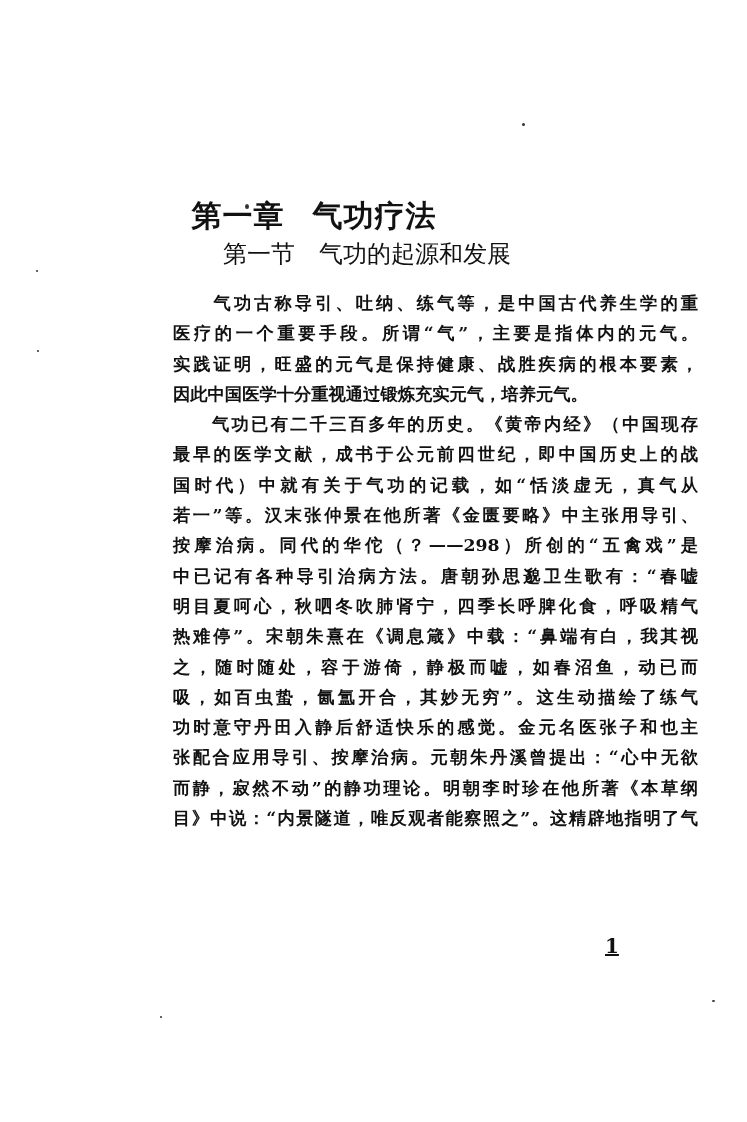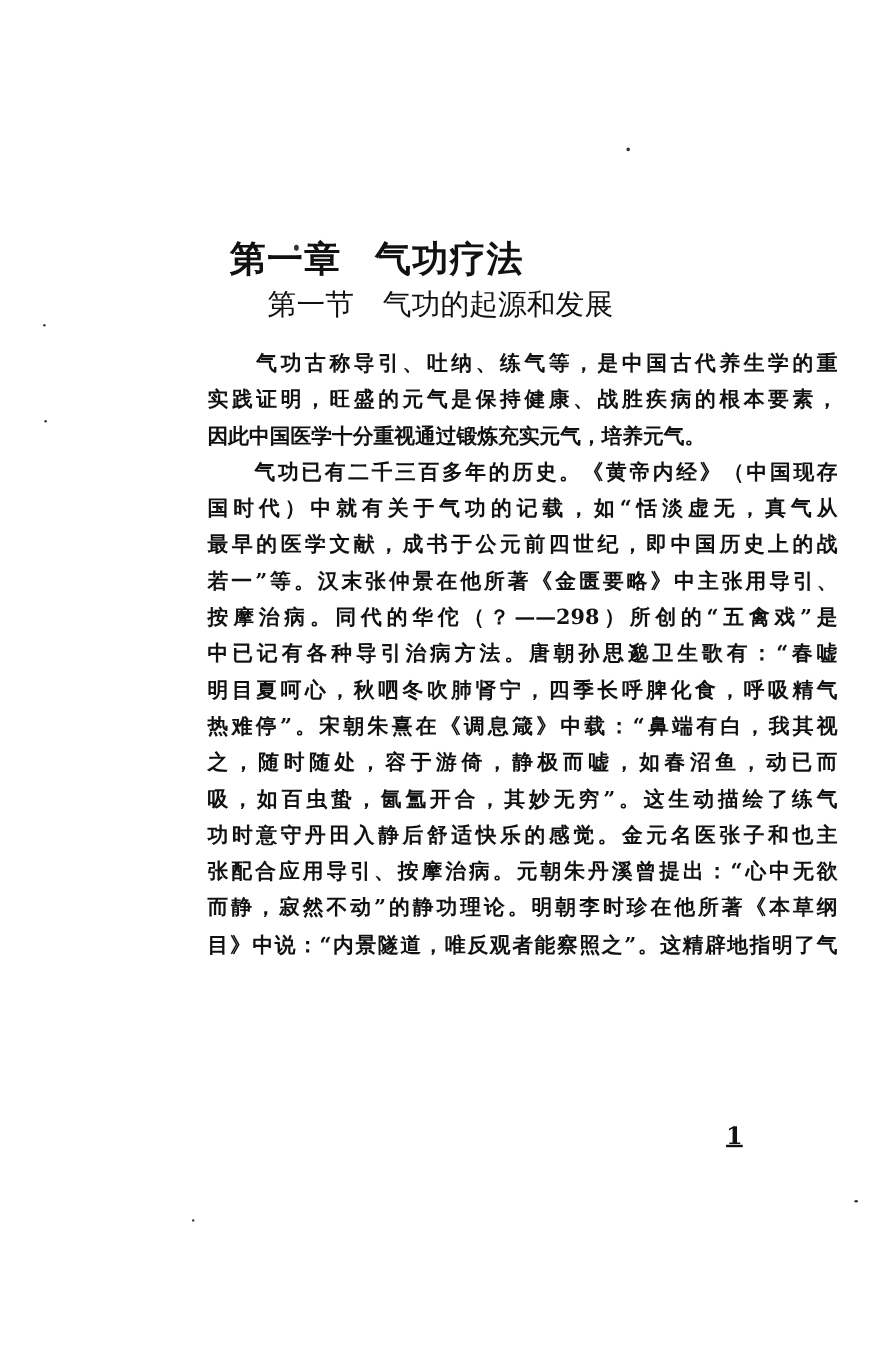--- a/index.html
+++ b/index.html
@@ -41,27 +41,28 @@
   <span>第一章</span><span class="gap"></span><span>气功疗法</span>
 </div>
 
 <div class="section-title">
   <span>第一节</span><span class="gap"></span><span>气功的起源和发展</span>
 </div>
 
 <div class="body-text">
   <div>
     <span class="line">　　气功古称导引、吐纳、练气等，是中国古代养生学的重</span>
+    <span class="line">医疗的一个重要手段。所谓“气”，主要是指体内的元气。</span>
     <span class="line">实践证明，旺盛的元气是保持健康、战胜疾病的根本要素，</span>
     <span class="line last">因此中国医学十分重视通过锻炼充实元气，培养元气。</span>
   </div>
   <div>
     <span class="line">　　气功已有二千三百多年的历史。《黄帝内经》（中国现存</span>
+    <span class="line">最早的医学文献，成书于公元前四世纪，即中国历史上的战</span>
     <span class="line">国时代）中就有关于气功的记载，如“恬淡虚无，真气从</span>
-    <span class="line">最早的医学文献，成书于公元前四世纪，即中国历史上的战</span>
     <span class="line">若一”等。汉末张仲景在他所著《金匮要略》中主张用导引、</span>
     <span class="line">按摩治病。同代的华佗（？——298）所创的“五禽戏”是</span>
     <span class="line">中已记有各种导引治病方法。唐朝孙思邈卫生歌有：“春嘘</span>
     <span class="line">明目夏呵心，秋呬冬吹肺肾宁，四季长呼脾化食，呼吸精气</span>
     <span class="line">热难停”。宋朝朱熹在《调息箴》中载：“鼻端有白，我其视</span>
     <span class="line">之，随时随处，容于游倚，静极而嘘，如春沼鱼，动已而</span>
     <span class="line">吸，如百虫蛰，氤氲开合，其妙无穷”。这生动描绘了练气</span>
     <span class="line">功时意守丹田入静后舒适快乐的感觉。金元名医张子和也主</span>
     <span class="line">张配合应用导引、按摩治病。元朝朱丹溪曾提出：“心中无欲</span>
     <span class="line">而静，寂然不动”的静功理论。明朝李时珍在他所著《本草纲</span>

